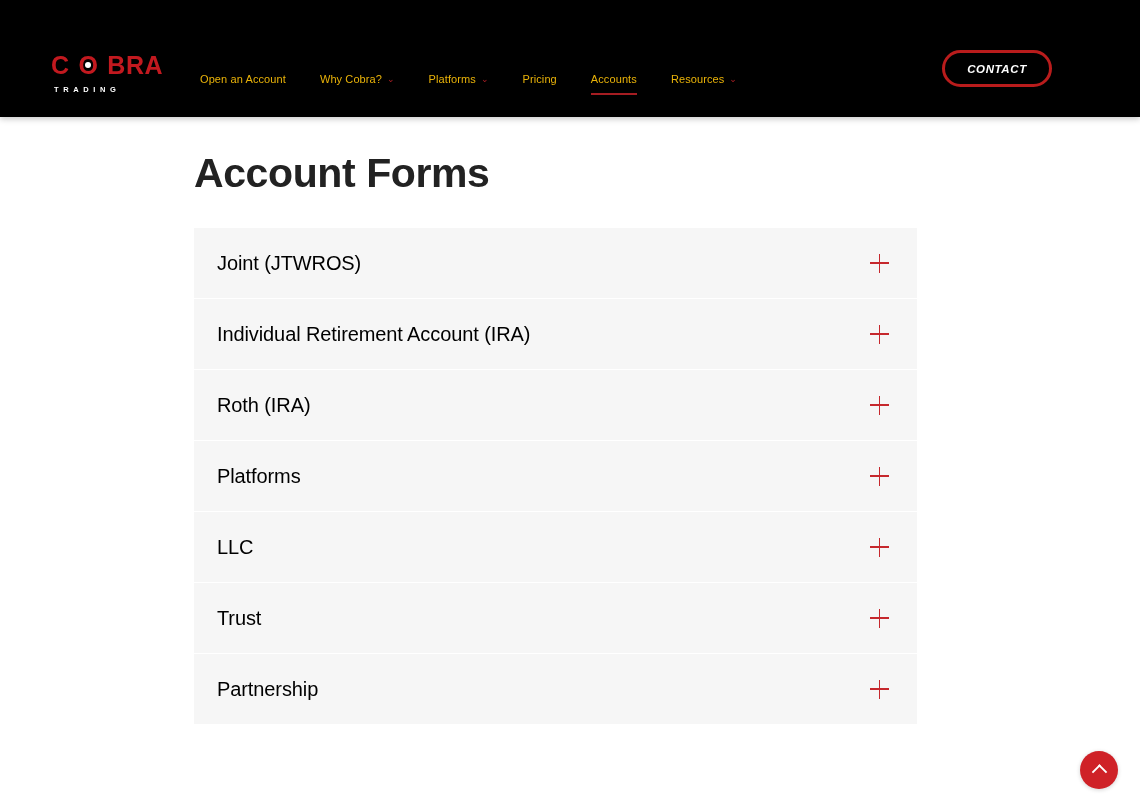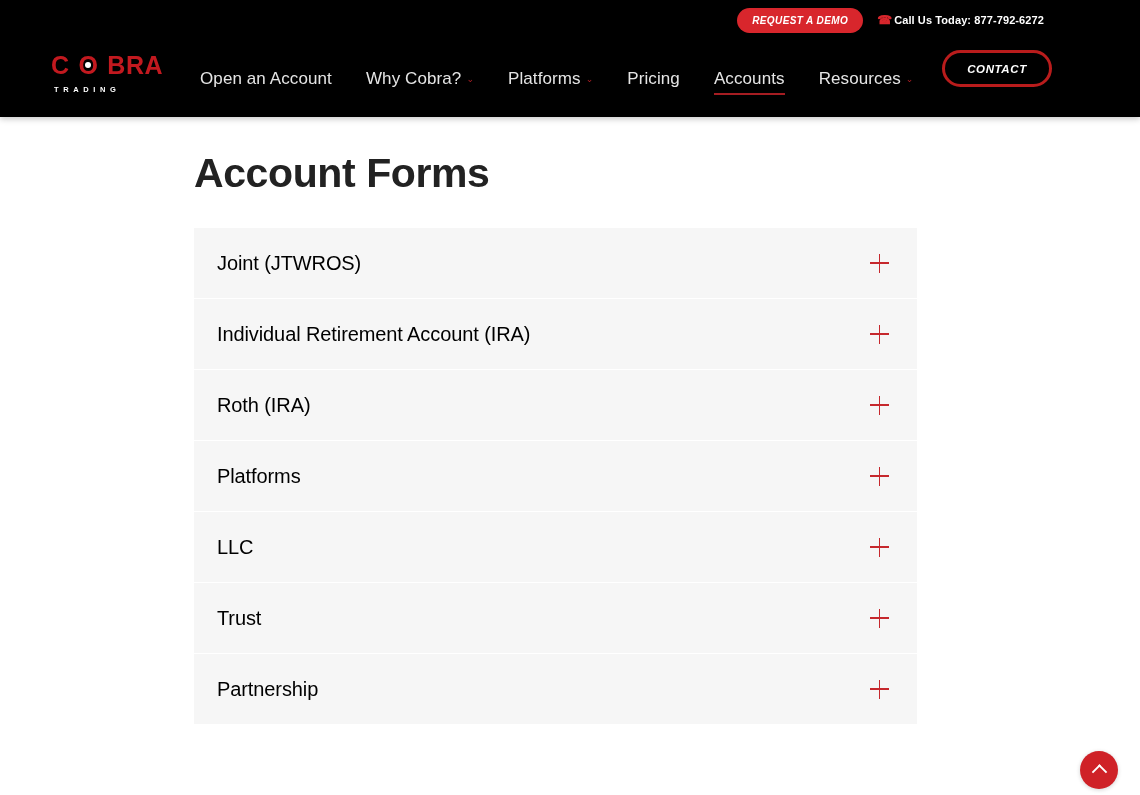--- a/index.html
+++ b/index.html
@@ -150,22 +150,22 @@
     position: relative;
     display: flex;
     align-items: center;
     gap: 5px;
     height: 77px;
     padding: 0 17px;
     cursor: pointer;
   }
   .nav-item:first-child { padding-left: 0; }
   .nav-link {
-    color: #e5e5e5;
-    font-size: 17px;
+    color: #eab308;
+    font-size: 11px;
     font-weight: 400;
     letter-spacing: 0.1px;
     text-decoration: none;
     white-space: nowrap;
   }
   .nav-caret {
     display: inline-block;
     color: #b01f25;
     font-size: 9px;
     line-height: 1;
@@ -298,28 +298,20 @@
     border-left: 2.2px solid #ffffff;
     border-top: 2.2px solid #ffffff;
     transform: rotate(45deg) translate(1px, 1px);
   }
 </style>
 </head>
 <body>
 
 <header class="site-header">
 
-  <div class="top-bar">
-    <button class="demo-button">REQUEST A DEMO</button>
-
-    <a class="call-block" href="#">
-      <span class="phone-icon">☎</span>
-      <span>Call Us Today: 877-792-6272</span>
-    </a>
-  </div>
 
   <div class="nav-row">
 
     <a class="logo" href="#">
       <span class="logo-word">
         <span>C</span>
         <span class="logo-o">O</span>
         <span>BRA</span>
       </span>
       <span class="logo-sub">TRADING</span>

